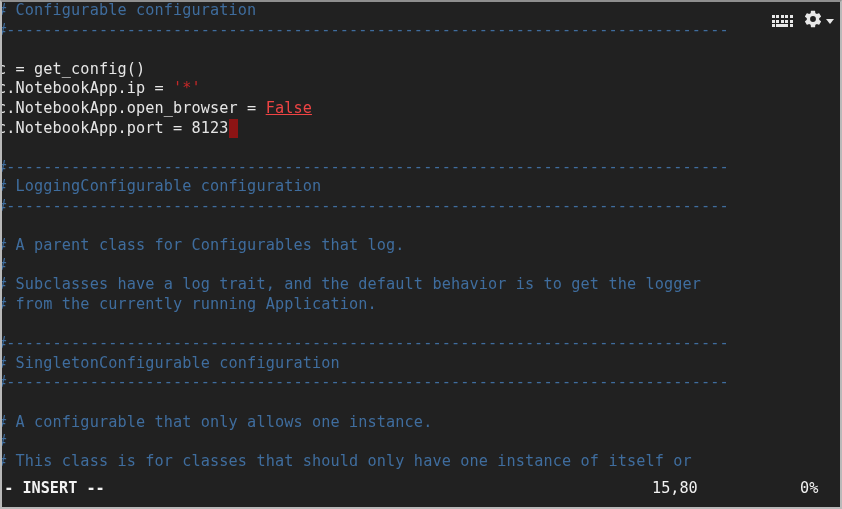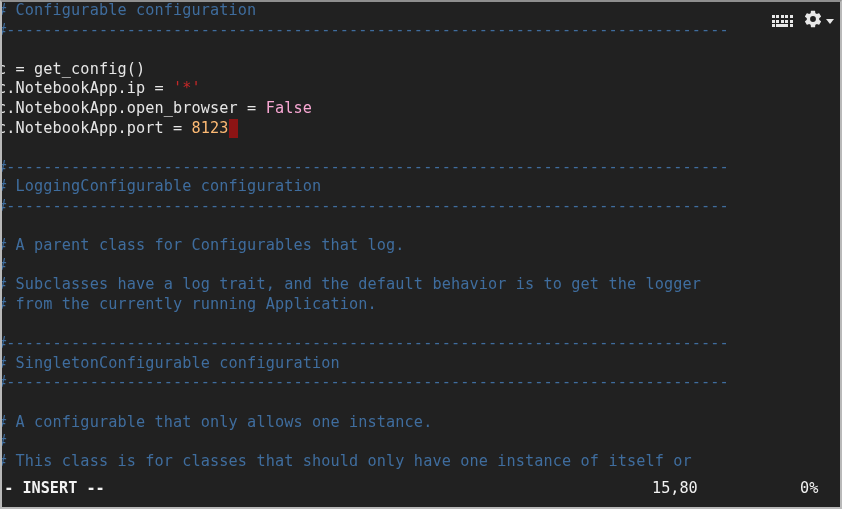--- a/index.html
+++ b/index.html
@@ -44,22 +44,22 @@
     font-family: "DejaVu Sans Mono", monospace;
     font-size: 15.2px;
     line-height: 19.6px;
     letter-spacing: 0.12px;
     height: 19.6px;
   }
 
   .c-comment { color: #3f6d9e; }
   .c-plain   { color: #e6e6e6; }
   .c-string  { color: #c62828; }
-  .c-bool    { color: #f9a8d4; }
-  .c-num     { color: #fdba74; }
+  .c-bool    { color: #ef4444; text-decoration: underline; }
+  .c-num     { color: #e5e5e5; }
 
   .cursor {
     background: #8c1414;
     color: #8c1414;
     display: inline-block;
     width: 9.6px;
   }
 
   
   #statusbar {

